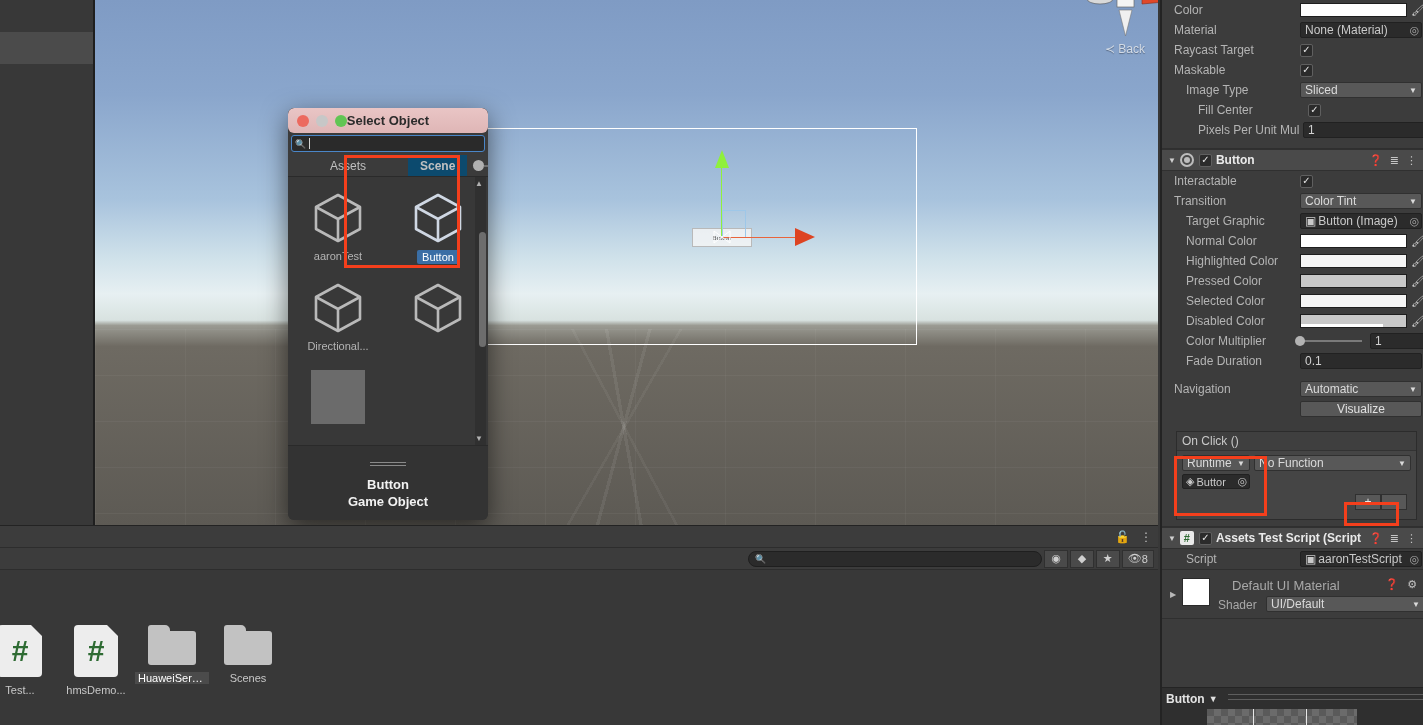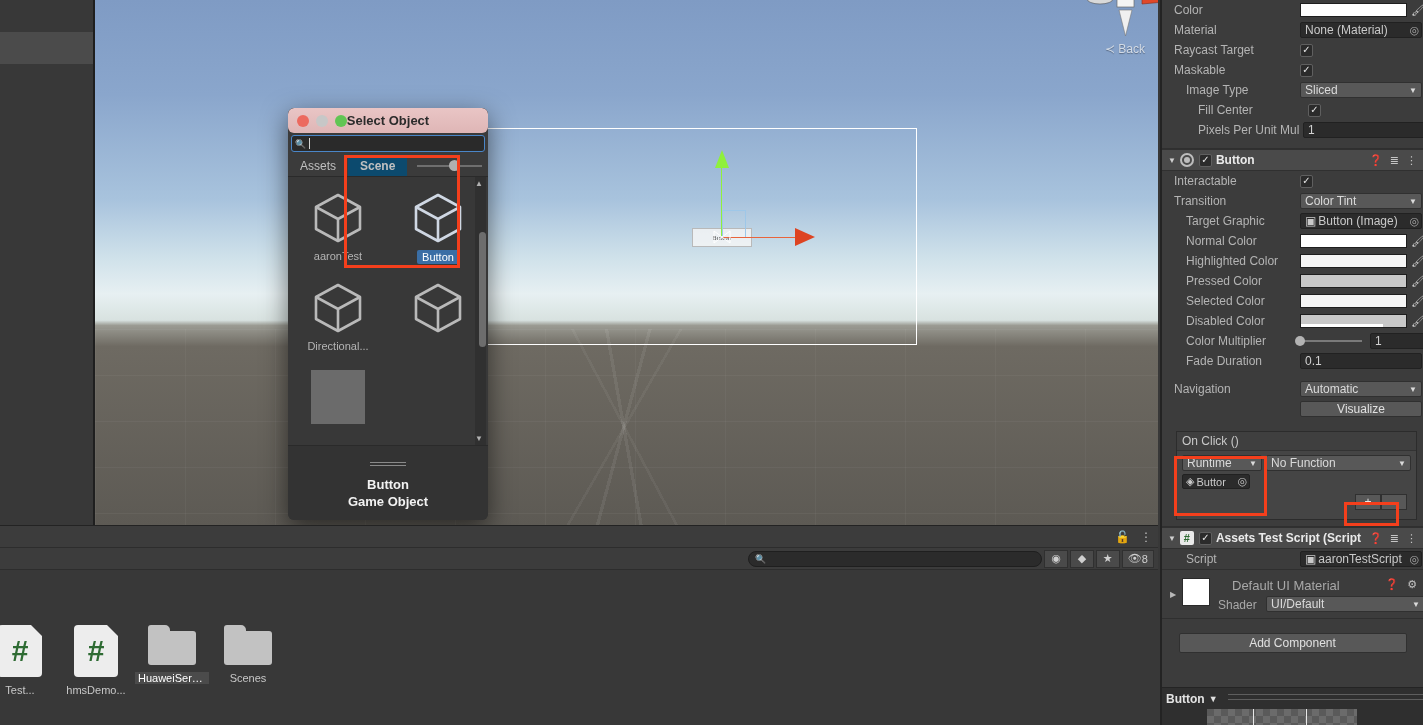--- a/index.html
+++ b/index.html
@@ -122,21 +122,21 @@
     border-radius: 3px; display: flex; align-items: center; padding-left: 3px;
     position: relative;
   }
   #so-search .mag { font-size: 9px; color: #9a9a9a; }
   #so-caret { width: 1px; height: 11px; background: #d5d5d5; margin-left: 3px; }
   #so-tabs {
     height: 22px; background: #3b3b3b; display: flex; align-items: stretch;
     border-bottom: 1px solid #2a2a2a;
   }
   .so-tab {
-    padding: 0 12px; display: flex; align-items: center; font-size: 12px; color: #c0c0c0;
+    padding: 0 12px; display: flex; align-items: center; font-size: 12px; color: #c0c0c0; margin-left: 30px;
   }
   .so-tab.active { background: #0c4a6e; font-weight: bold; }
   #so-slider { flex: 1; display: flex; align-items: center; padding: 0 6px 0 10px; }
   #so-slider .track { flex: 1; height: 2px; background: #6f6f6f; }
   #so-slider .knob {
     width: 11px; height: 11px; border-radius: 50%; background: #b0b0b0; margin-left: -4px;
   }
   #so-slider .track-after { width: 22px; height: 2px; background: #6f6f6f; }
   #so-grid-wrap {
     position: relative; height: 268px; background: #383838; overflow: hidden;
@@ -701,21 +701,21 @@
         <span>Visualize</span>
       </span>
     </div>
 
     <div style="height:8px"></div>
 
     <div id="onclick-box">
       <div id="onclick-title">On Click ()</div>
       <div id="onclick-entry">
         <div id="oc-line1">
-          <span id="oc-runtime" class="dropdown" style="width:80px;">
+          <span id="oc-runtime" class="dropdown" style="width:68px;">
             <span>Runtime</span>
             <span class="caret">▼</span>
           </span>
           <span id="oc-func" class="dropdown" style="width:auto;flex:1;">
             <span>No Function</span>
             <span class="caret">▼</span>
           </span>
         </div>
         <div id="oc-objrow">
           <span id="oc-obj">
@@ -768,25 +768,20 @@
       <span style="position:absolute;right:6px;top:8px;font-size:11px;color:#c0c0c0;">⚙</span>
       <span style="position:absolute;left:56px;top:28px;font-size:12px;color:#a8a8a8;">Shader</span>
       <span class="dropdown" style="position:absolute;left:104px;top:26px;width:159px;">
         <span>UI/Default</span>
         <span class="caret">▼</span>
       </span>
     </div>
 
     <div class="sep"></div>
 
-    <div style="display:flex;justify-content:center;padding-top:14px;">
-      <span class="btn-grey" style="width:228px;height:20px;">
-        <span>Add Component</span>
-      </span>
-    </div>
 
     <div id="preview-bar">
       <div id="preview-head">
         <span id="preview-name">Button</span>
         <span style="font-size:9px;margin-left:4px;color:#e0e0e0;">▼</span>
         <span id="preview-lines">
           <div></div>
             <div></div>
         </span>
       </div>

